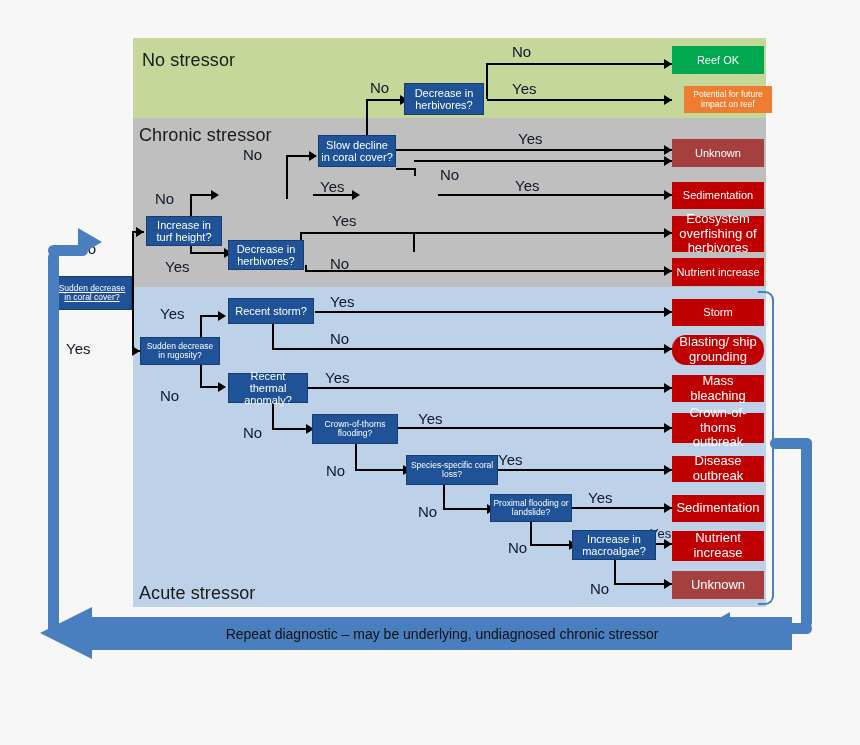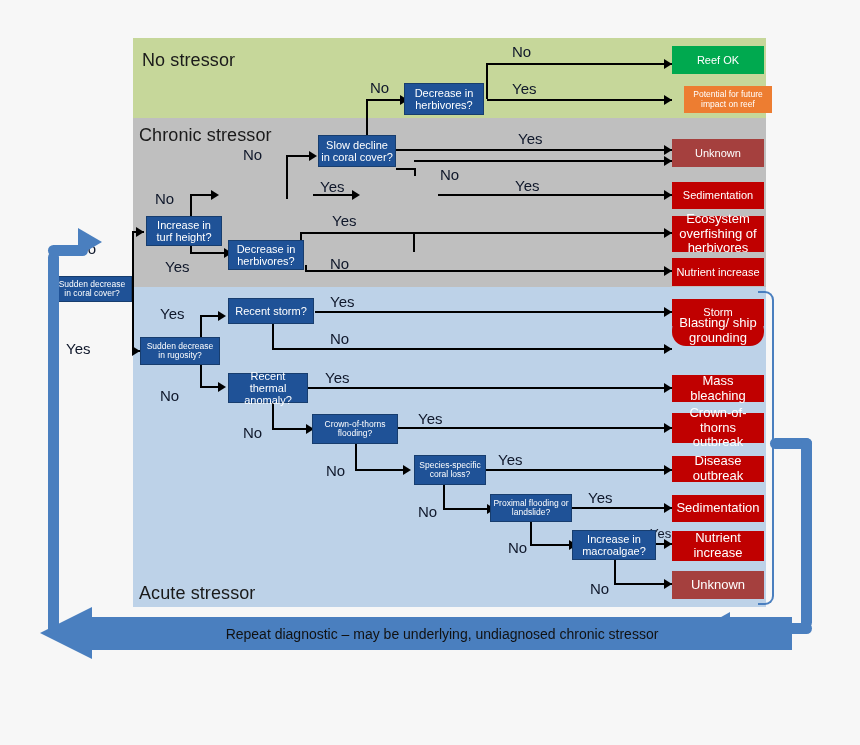--- a/index.html
+++ b/index.html
@@ -195,61 +195,61 @@
 
   <div class="ln lh" style="left:656px;top:543px;width:16px;"></div>
   <div class="arw" style="left:664px;top:539px;"></div>
   <div class="yn s" style="left:650px;top:526px;">Yes</div>
 
   <div class="ln lv" style="left:614px;top:559px;height:26px;"></div>
   <div class="ln lh" style="left:614px;top:583px;width:58px;"></div>
   <div class="arw" style="left:664px;top:579px;"></div>
   <div class="yn" style="left:590px;top:580px;">No</div>
 
-  <div class="dbox sm" style="left:52px;top:276px;width:80px;height:26px;">Sudden decrease in coral cover?</div>
+  <div class="dbox sm" style="left:52px;top:276px;width:80px;height:34px;text-decoration:underline;">Sudden decrease in coral cover?</div>
 
   <div class="dbox" style="left:146px;top:216px;width:76px;height:30px;">Increase in turf height?</div>
 
 
   <div class="dbox" style="left:318px;top:135px;width:78px;height:32px;">Slow decline in coral cover?</div>
 
 
   <div class="dbox" style="left:228px;top:240px;width:76px;height:30px;">Decrease in herbivores?</div>
 
   <div class="dbox" style="left:404px;top:83px;width:80px;height:32px;">Decrease in herbivores?</div>
 
   <div class="dbox sm" style="left:140px;top:337px;width:80px;height:28px;">Sudden decrease in rugosity?</div>
 
   <div class="dbox" style="left:228px;top:298px;width:86px;height:26px;">Recent storm?</div>
 
   <div class="dbox" style="left:228px;top:373px;width:80px;height:30px;">Recent thermal anomaly?</div>
 
   <div class="dbox sm" style="left:312px;top:414px;width:86px;height:30px;">Crown-of-thorns flooding?</div>
 
-  <div class="dbox sm" style="left:406px;top:455px;width:72px;height:30px;margin-left:8px;">Species-specific coral loss?</div>
+  <div class="dbox sm" style="left:406px;top:455px;width:92px;height:30px;">Species-specific coral loss?</div>
 
   <div class="dbox sm" style="left:490px;top:494px;width:82px;height:28px;">Proximal flooding or landslide?</div>
 
   <div class="dbox" style="left:572px;top:530px;width:84px;height:30px;">Increase in macroalgae?</div>
 
   <div class="obox green" style="left:672px;top:46px;width:92px;height:28px;">Reef OK</div>
 
   <div class="obox orange" style="left:672px;top:86px;width:88px;height:27px;margin-left:12px;">Potential for future impact on reef</div>
 
   <div class="obox dred" style="left:672px;top:139px;width:92px;height:28px;">Unknown</div>
 
   <div class="obox red" style="left:672px;top:182px;width:92px;height:27px;">Sedimentation</div>
 
   <div class="obox red sm" style="left:672px;top:216px;width:92px;height:36px;">Ecosystem overfishing of herbivores</div>
 
   <div class="obox red" style="left:672px;top:258px;width:92px;height:28px;">Nutrient increase</div>
 
   <div class="obox red" style="left:672px;top:299px;width:92px;height:27px;">Storm</div>
 
-  <div class="obox red sm" style="left:672px;top:316px;width:92px;height:30px;border-radius:14px;">Blasting/ ship grounding</div>
+  <div class="obox red sm" style="left:672px;top:335px;width:92px;height:30px;border-radius:14px;">Blasting/ ship grounding</div>
 
   <div class="obox red sm" style="left:672px;top:375px;width:92px;height:27px;">Mass bleaching</div>
 
   <div class="obox red sm" style="left:672px;top:413px;width:92px;height:30px;">Crown-of-thorns outbreak</div>
 
   <div class="obox red sm" style="left:672px;top:456px;width:92px;height:26px;">Disease outbreak</div>
 
   <div class="obox red sm" style="left:672px;top:495px;width:92px;height:27px;">Sedimentation</div>
 
   <div class="obox red sm" style="left:672px;top:531px;width:92px;height:30px;">Nutrient increase</div>

